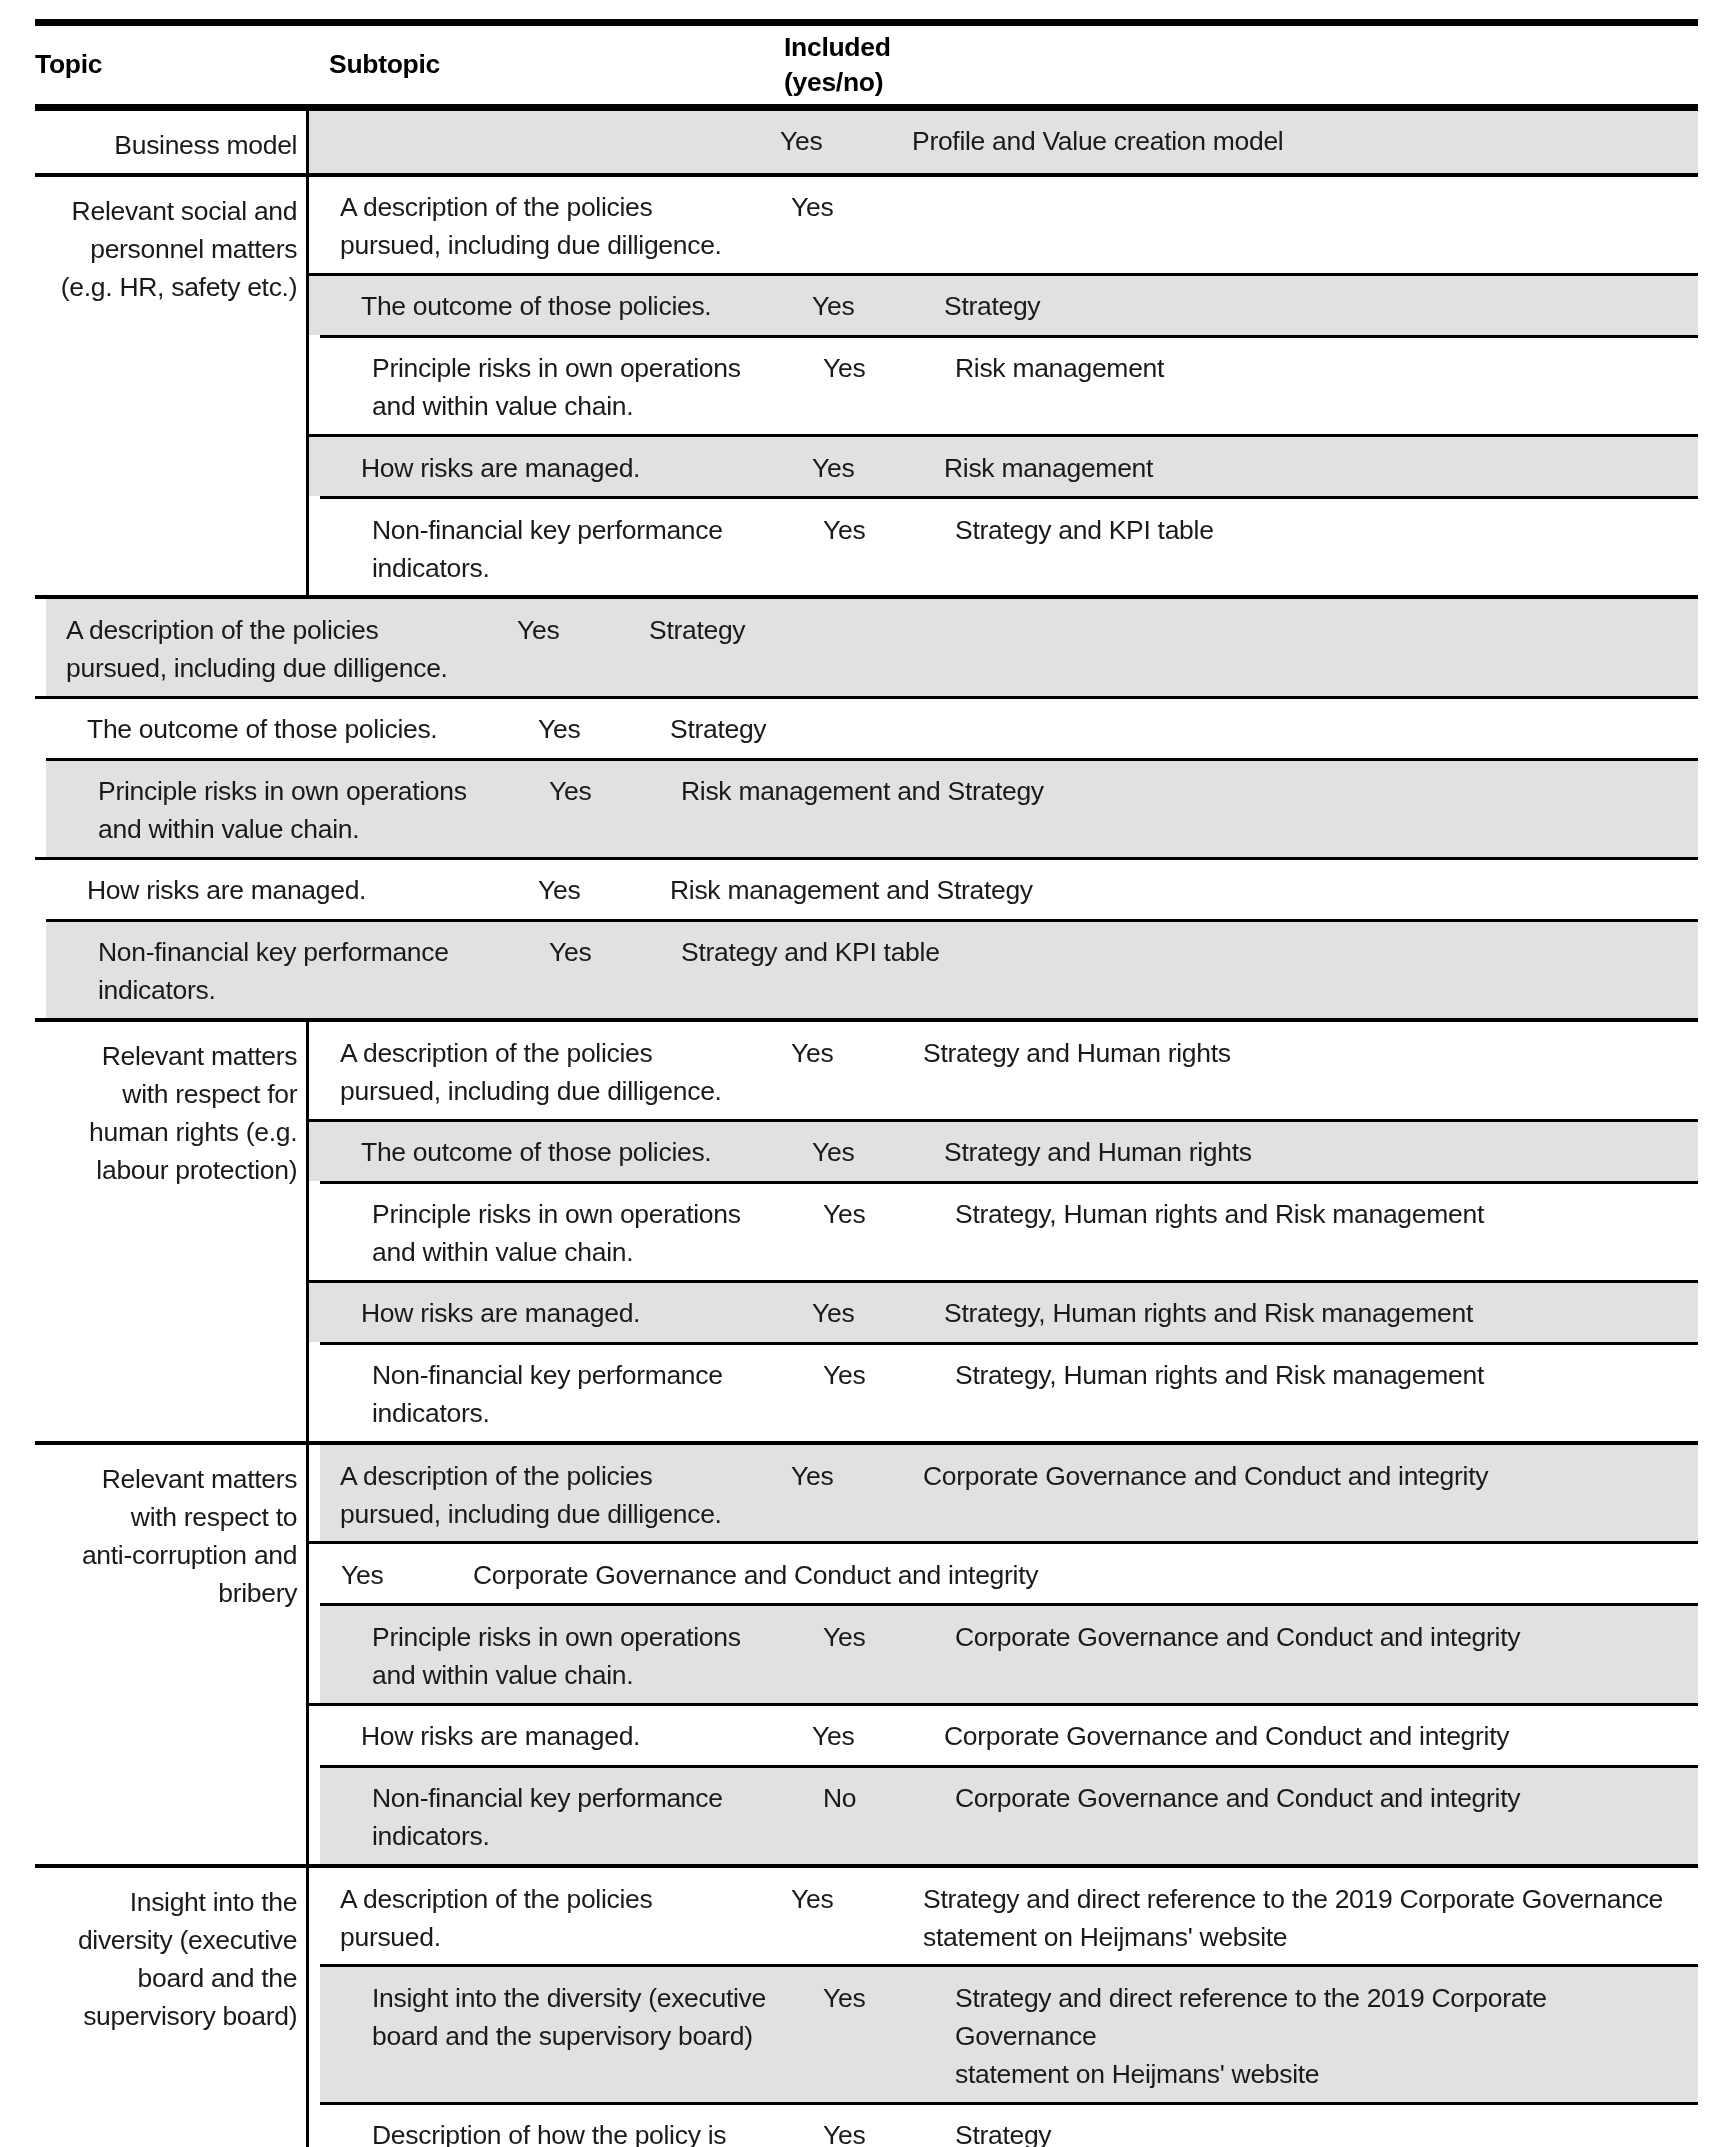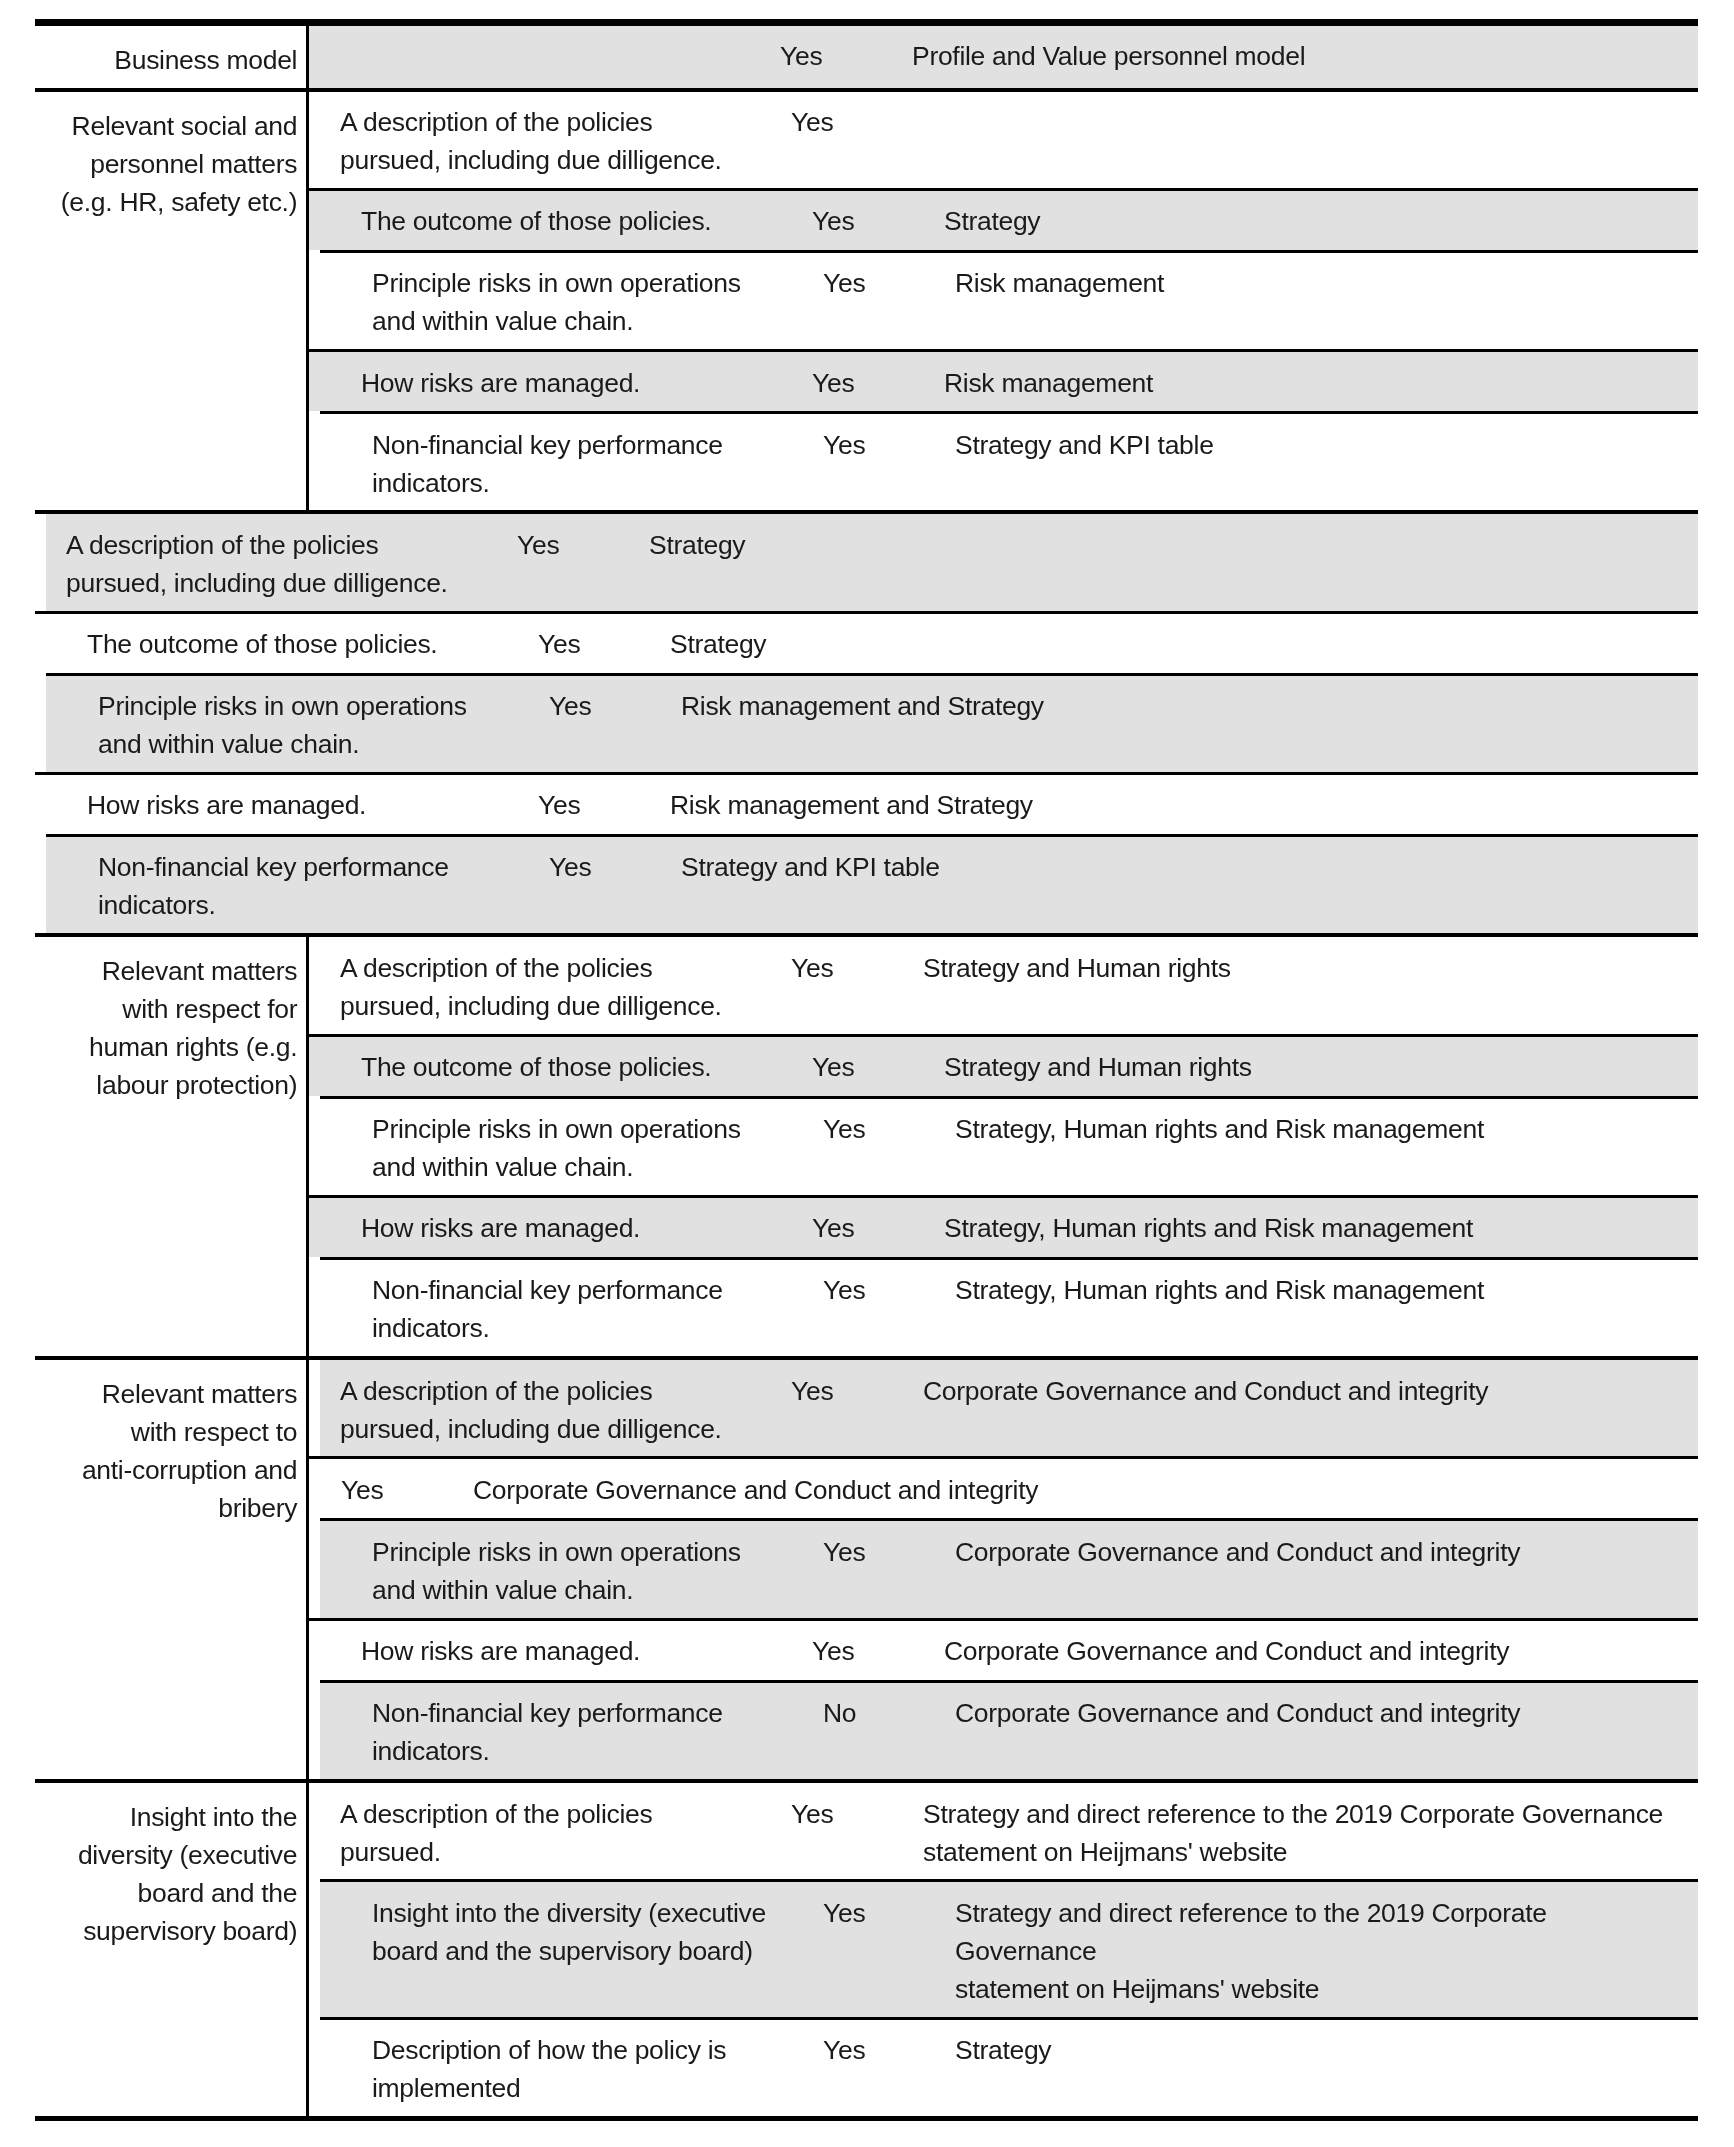--- a/index.html
+++ b/index.html
@@ -43,29 +43,36 @@
   .subtopic-cell { width: 471px; flex: 0 0 471px; padding: 11.5px 17.6px 8.8px 20px; }
   .included-cell { width: 132px; flex: 0 0 132px; padding: 11.5px 0 8.8px 0; }
   .reference-cell { flex: 1; padding: 11.5px 8.8px 8.8px 0; }
 </style>
 </head>
 <body>
 
 <div class="page">
   <div class="report-table">
 
+    <div class="header-row">
+      <div class="header-cell hc-topic cell">Topic</div>
+      <div class="header-cell hc-subtopic cell">Subtopic</div>
+      <div class="header-cell hc-included cell">Included
+(yes/no)</div>
+      <div class="header-cell hc-reference cell"></div>
+    </div>
 
     <div>
         <div class="section">
           <div class="topic-cell cell">Business model</div>
           <div class="rows">
             <div class="row h1 shaded">
               <div class="subtopic-cell cell"></div>
               <div class="included-cell cell">Yes</div>
-              <div class="reference-cell cell">Profile and Value personnel model</div>
+              <div class="reference-cell cell">Profile and Value creation model</div>
             </div>
           </div>
         </div>
         <div class="section">
           <div class="topic-cell cell">Relevant social and
 personnel matters
 (e.g. HR, safety etc.)</div>
           <div class="rows">
             <div class="row h2">
               <div class="subtopic-cell cell">A description of the policies

